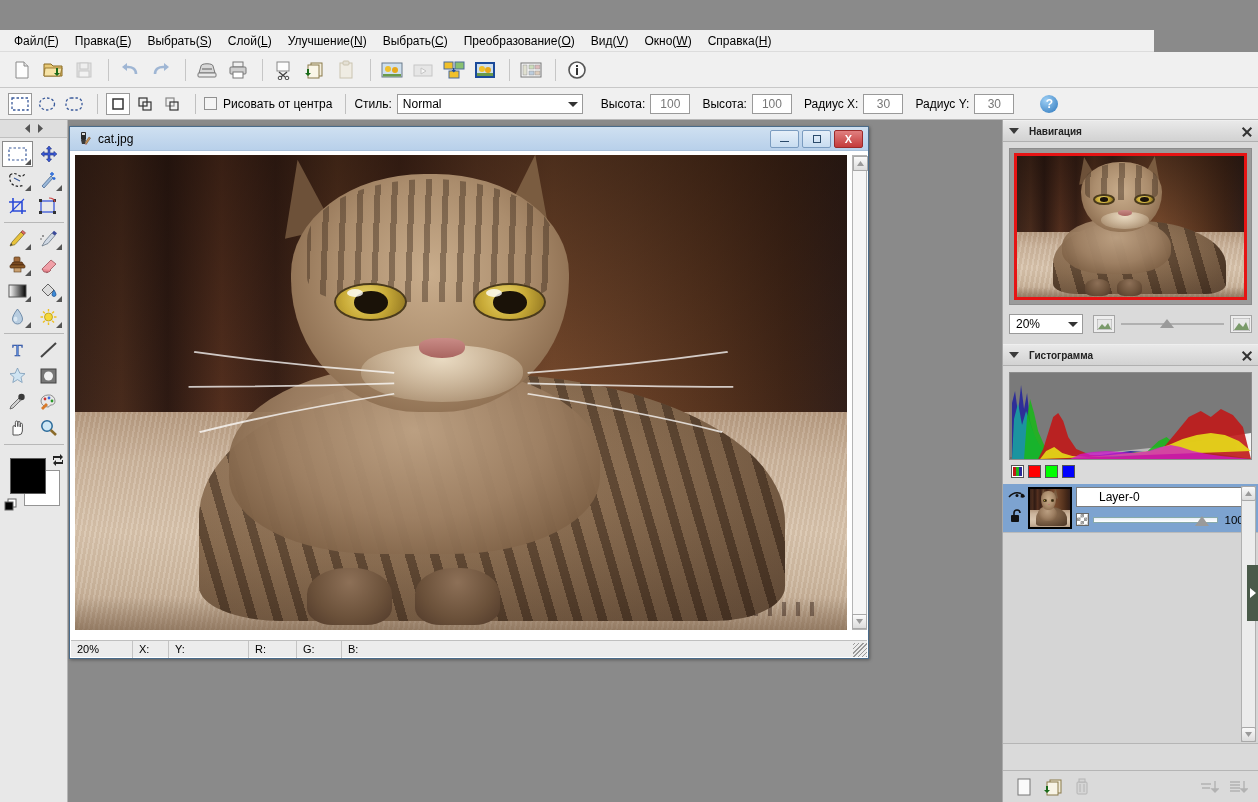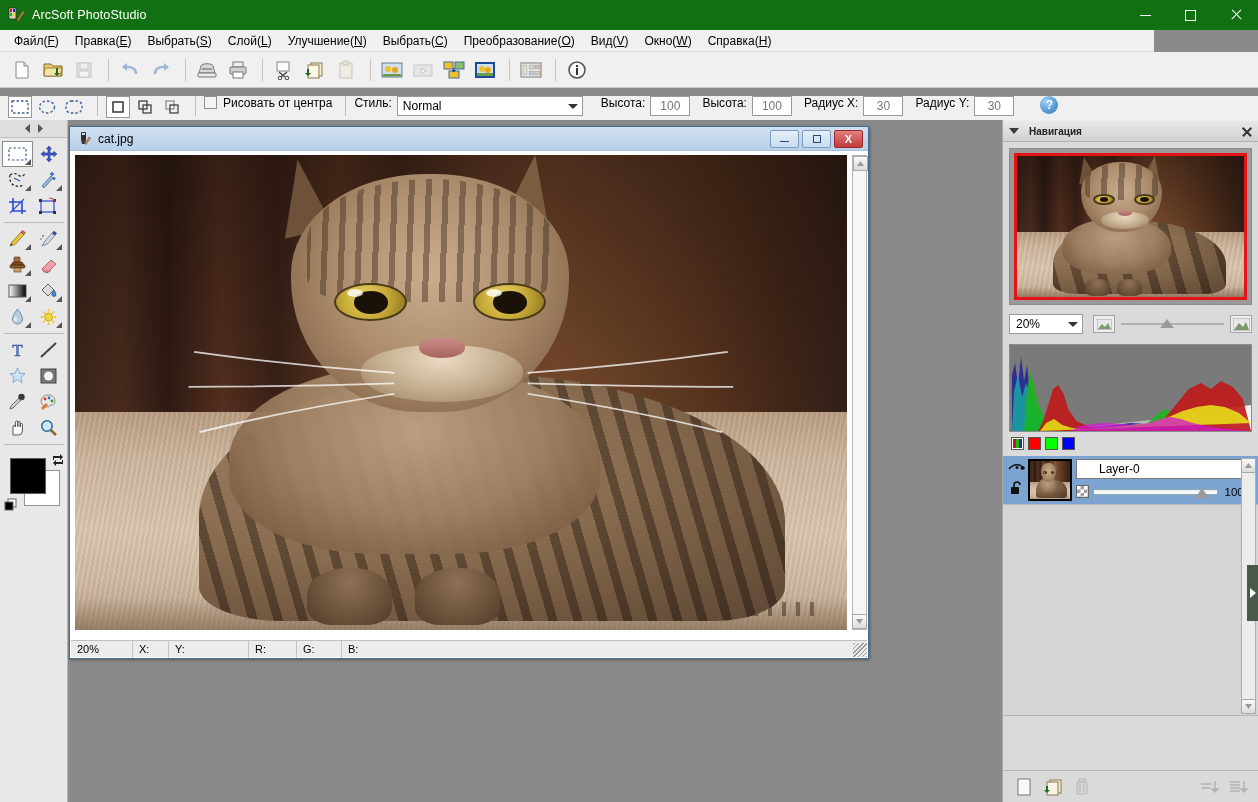--- a/index.html
+++ b/index.html
@@ -47,23 +47,23 @@
   }
   .tbtn {
     width:28px; height:28px; margin-right:3px;
     display:flex; align-items:center; justify-content:center;
     border:1px solid transparent; border-radius:2px;
   }
   .tsep { width:1px; height:22px; background:#c6c6c6; margin:0 7px; }
 
   
   .optbar {
-    position:absolute; left:0; top:96px; width:1258px; height:32px;
+    position:absolute; left:0; top:88px; width:1258px; height:32px;
     background:#f0f0f0; border-bottom:1px solid #b9b9b9;
-    display:flex; align-items:flex-start; padding-left:8px; gap:0;
+    display:flex; align-items:center; padding-left:8px; gap:0;
   }
   .obtn {
     width:24px; height:22px; margin-right:3px;
     display:flex; align-items:center; justify-content:center;
     border:1px solid transparent;
   }
   .obtn.sel { border:1px solid #999; background:#fff; }
   .osep { width:1px; height:20px; background:#c0c0c0; margin:0 8px; }
   .olabel { font-size:12px; margin-right:5px; white-space:nowrap; }
   .ocheck {
@@ -375,45 +375,20 @@
     position:absolute; right:0; top:445px; width:11px; height:56px;
     background:#4a5a4a; display:flex; align-items:center; justify-content:center;
   }
   .edge-arrow { width:0;height:0;border-top:5px solid transparent;border-bottom:5px solid transparent;border-left:6px solid #fff; }
 </style>
 </head>
 <body>
 
 <div class="app">
 
-  <div class="titlebar">
-    <div class="tb-icon">
-      <svg width="18" height="18" viewBox="0 0 18 18">
-        <rect x="2" y="2" width="7" height="11" fill="#d8d0b8" stroke="#333" stroke-width=".8"></rect>
-        <rect x="3" y="3" width="2" height="3" fill="#c22"></rect>
-        <rect x="6" y="3" width="2" height="3" fill="#22c"></rect>
-        <rect x="3" y="7" width="2" height="3" fill="#2a2"></rect>
-        <rect x="6" y="7" width="2" height="3" fill="#dd2"></rect>
-        <path d="M10 14 L16 5 L17.5 6 L11.5 15 Z" fill="#c9914f" stroke="#6a4520" stroke-width=".6"></path>
-        <path d="M9 16 L11 14.6 L11.8 15.4 Z" fill="#b33"></path>
-      </svg>
-    </div>
-    <div class="tb-title">ArcSoft PhotoStudio</div>
-    <div class="tb-btns">
-      <div class="tb-btn">
-          <div class="tb-min"></div>
-        </div>
-      <div class="tb-btn">
-          <div class="tb-max"></div>
-        </div>
-      <div class="tb-btn close">
-          <div class="tb-close"></div>
-        </div>
-    </div>
-  </div>
 
   <div class="menubar" id="menubar">
       <div class="menu-item"><span>Файл(</span><u>F</u><span>)</span></div>
       <div class="menu-item"><span>Правка(</span><u>E</u><span>)</span></div>
       <div class="menu-item"><span>Выбрать(</span><u>S</u><span>)</span></div>
       <div class="menu-item"><span>Слой(</span><u>L</u><span>)</span></div>
       <div class="menu-item"><span>Улучшение(</span><u>N</u><span>)</span></div>
       <div class="menu-item"><span>Выбрать(</span><u>C</u><span>)</span></div>
       <div class="menu-item"><span>Преобразование(</span><u>O</u><span>)</span></div>
       <div class="menu-item"><span>Вид(</span><u>V</u><span>)</span></div>
@@ -948,20 +923,25 @@
         <div class="zbtn">
           <svg width="17" height="13" viewBox="0 0 17 13">
               <rect x="0" y="0" width="17" height="13" fill="#e8e8e8" stroke="#888" stroke-width=".7"></rect>
               <path d="M1 12l5-7 4 4 3-5 3 8z" fill="#7a9a6a"></path>
             </svg>
         </div>
       </div>
     </div>
 
     <div class="panel">
+      <div class="panel-head">
+        <span class="ph-tri"></span>
+        <span class="ph-title">Гистограмма</span>
+        <span class="ph-x"></span>
+      </div>
       <div class="hist-wrap">
         <svg width="100%" height="100%" viewBox="0 0 240 86" preserveAspectRatio="none">
           <rect width="240" height="86" fill="#7a7a7a"></rect>
           <defs>
               <linearGradient id="lum" x1="0" x2="1">
                 <stop offset="0" stop-color="#6a6a6a"></stop>
                 <stop offset="1" stop-color="#f5f5f5"></stop>
               </linearGradient>
             </defs>
           <path d="M0 86 L240 86 L240 60 L200 66 L150 74 L100 79 L50 82 L0 84 Z" fill="url(#lum)"></path>

